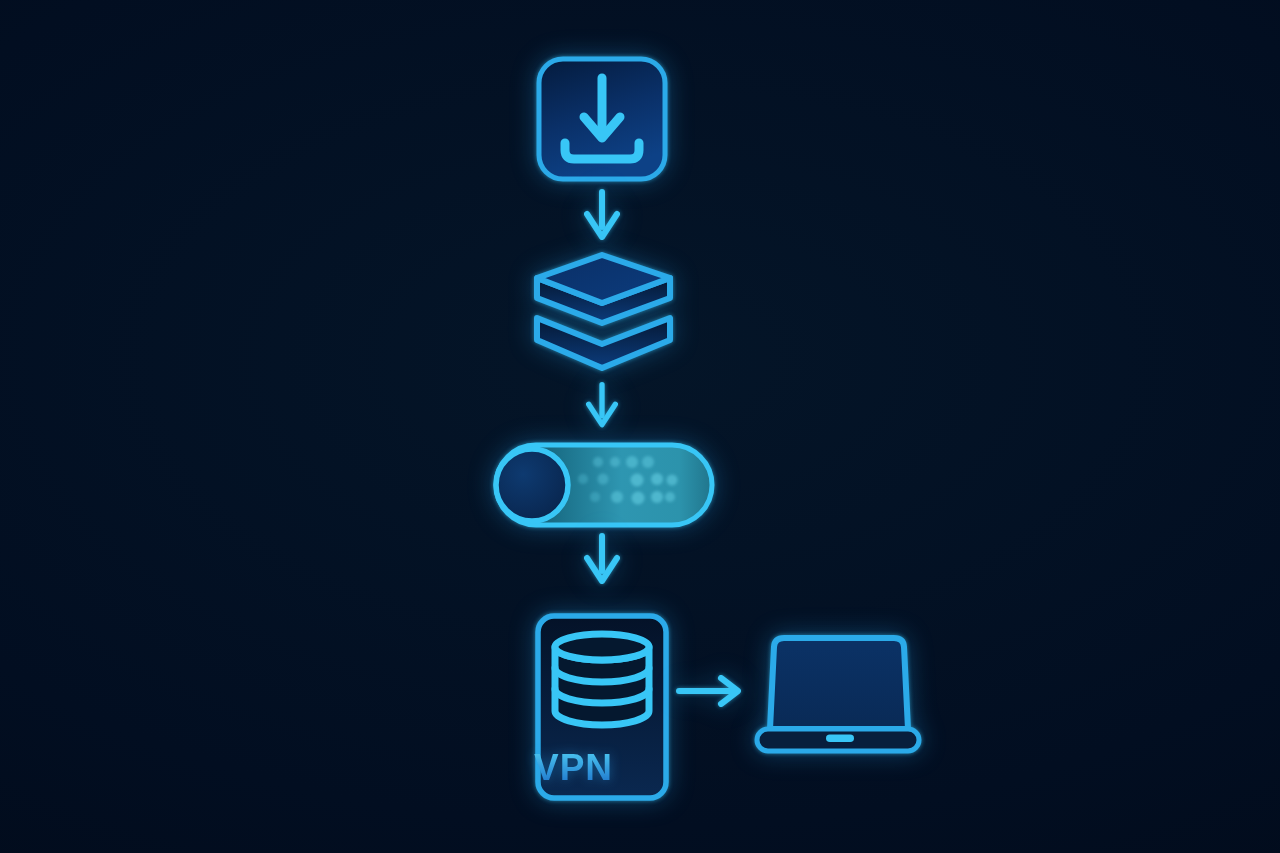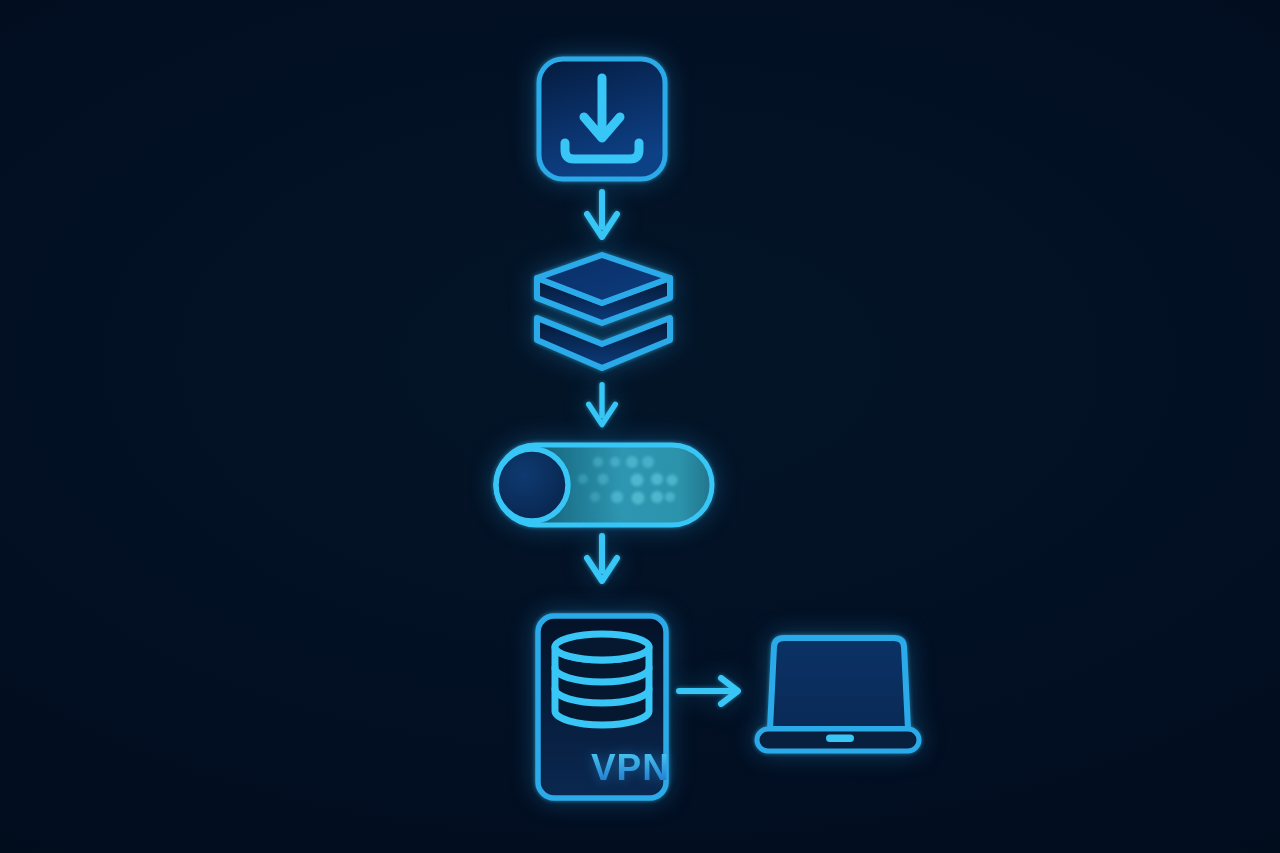--- a/index.html
+++ b/index.html
@@ -14,21 +14,21 @@
   svg.glow{
     filter:drop-shadow(0 0 2px rgba(56,198,246,.55)) drop-shadow(0 0 12px rgba(35,150,220,.35));
     overflow:visible;
   }
   .s-main{stroke:var(--stroke,#2BAAE9);}
   .s-bright{stroke:var(--stroke_bright,#38C6F6);}
   .nofill{fill:none;}
   .round{stroke-linecap:round;stroke-linejoin:round;}
   .vpn-label{
     position:absolute;left:534px;top:747px;width:136px;height:42px;
-    text-align:right;font-size:37px;font-weight:700;letter-spacing:1px;
+    text-align:left;font-size:37px;font-weight:700;letter-spacing:1px;
     color:var(--vpn_text_top,#4BC6F1);
     background:linear-gradient(180deg,var(--vpn_text_top,#4BC6F1) 10%,var(--vpn_text_bottom,#1B70C9) 95%);
     -webkit-background-clip:text;background-clip:text;
     -webkit-text-fill-color:transparent;
     filter:drop-shadow(0 0 6px rgba(40,160,235,.45));
   }
 </style>
 </head>
 <body>
 

